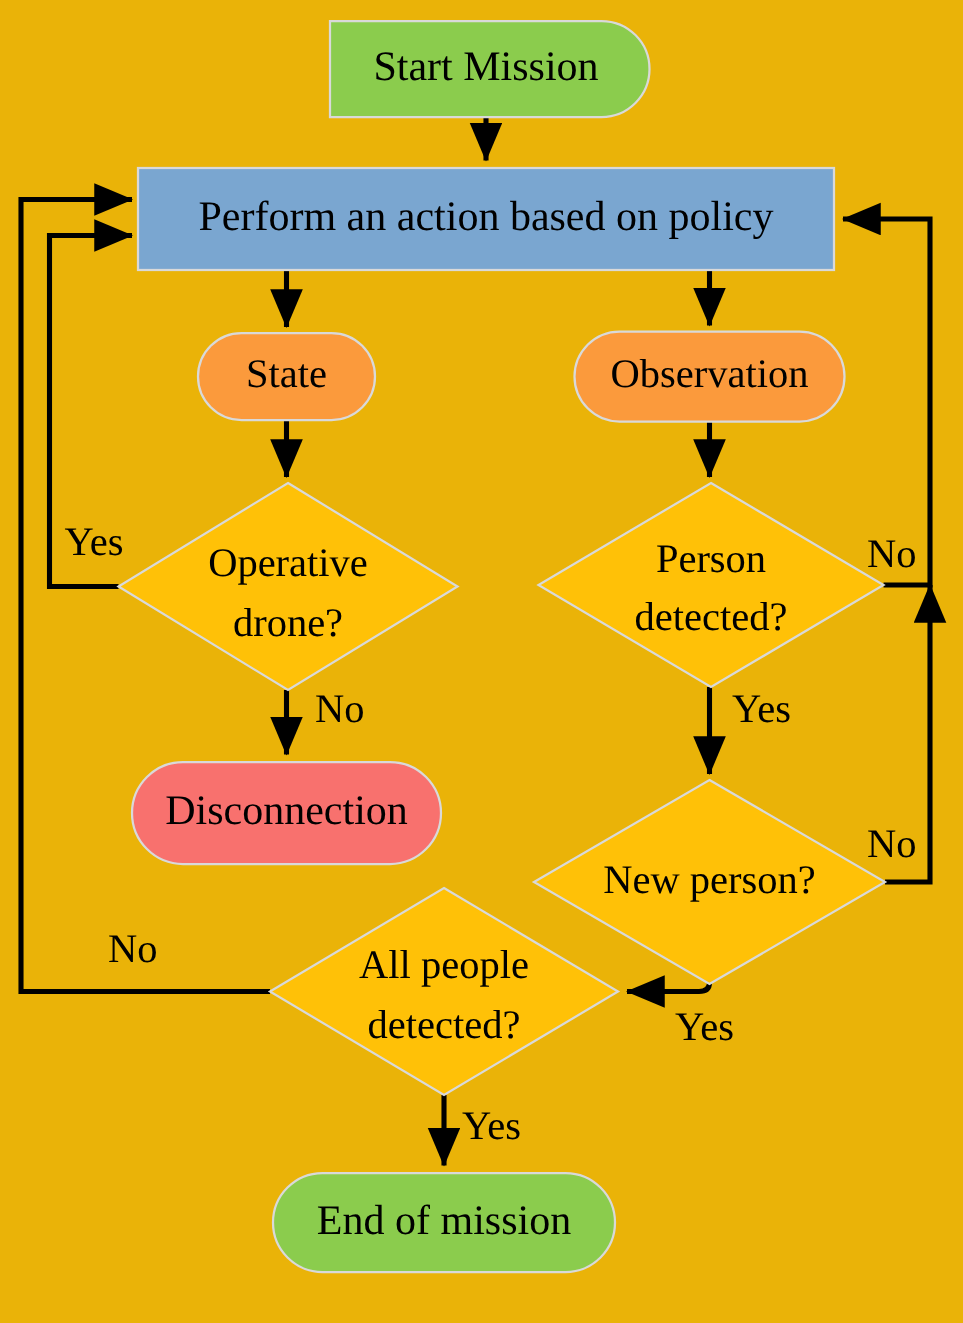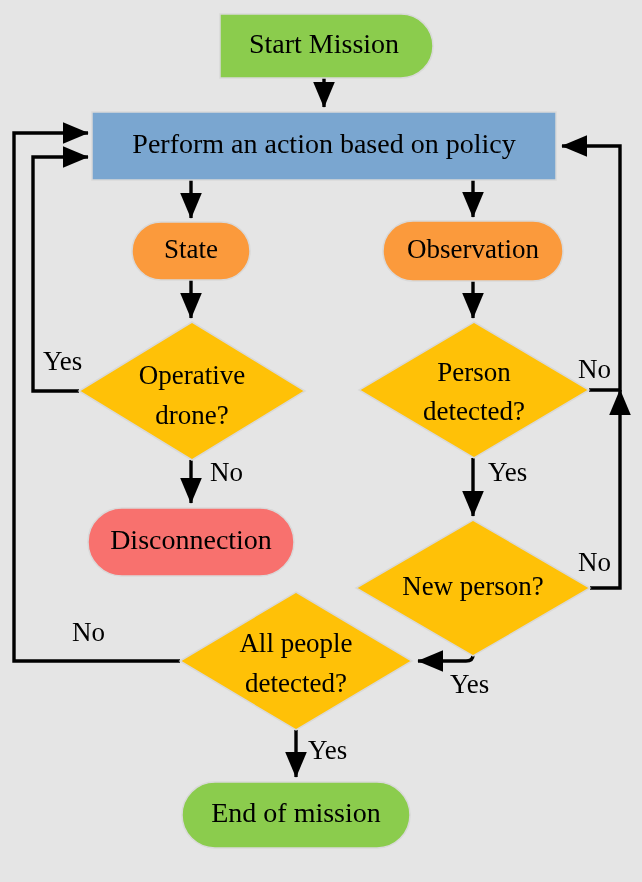--- a/index.html
+++ b/index.html
@@ -4,21 +4,21 @@
 <style>
   html, body {
     margin: 0;
     padding: 0;
     background: #ffffff;
   }
   #canvas {
     position: relative;
     width: 642px;
     height: 882px;
-    background: #e5e5e5;
+    background: #eab308;
     overflow: hidden;
     font-family: "Liberation Serif", "DejaVu Serif", serif;
   }
   svg.flow {
     position: absolute;
     left: 0;
     top: 0;
     width: 642px;
     height: 882px;
   }

